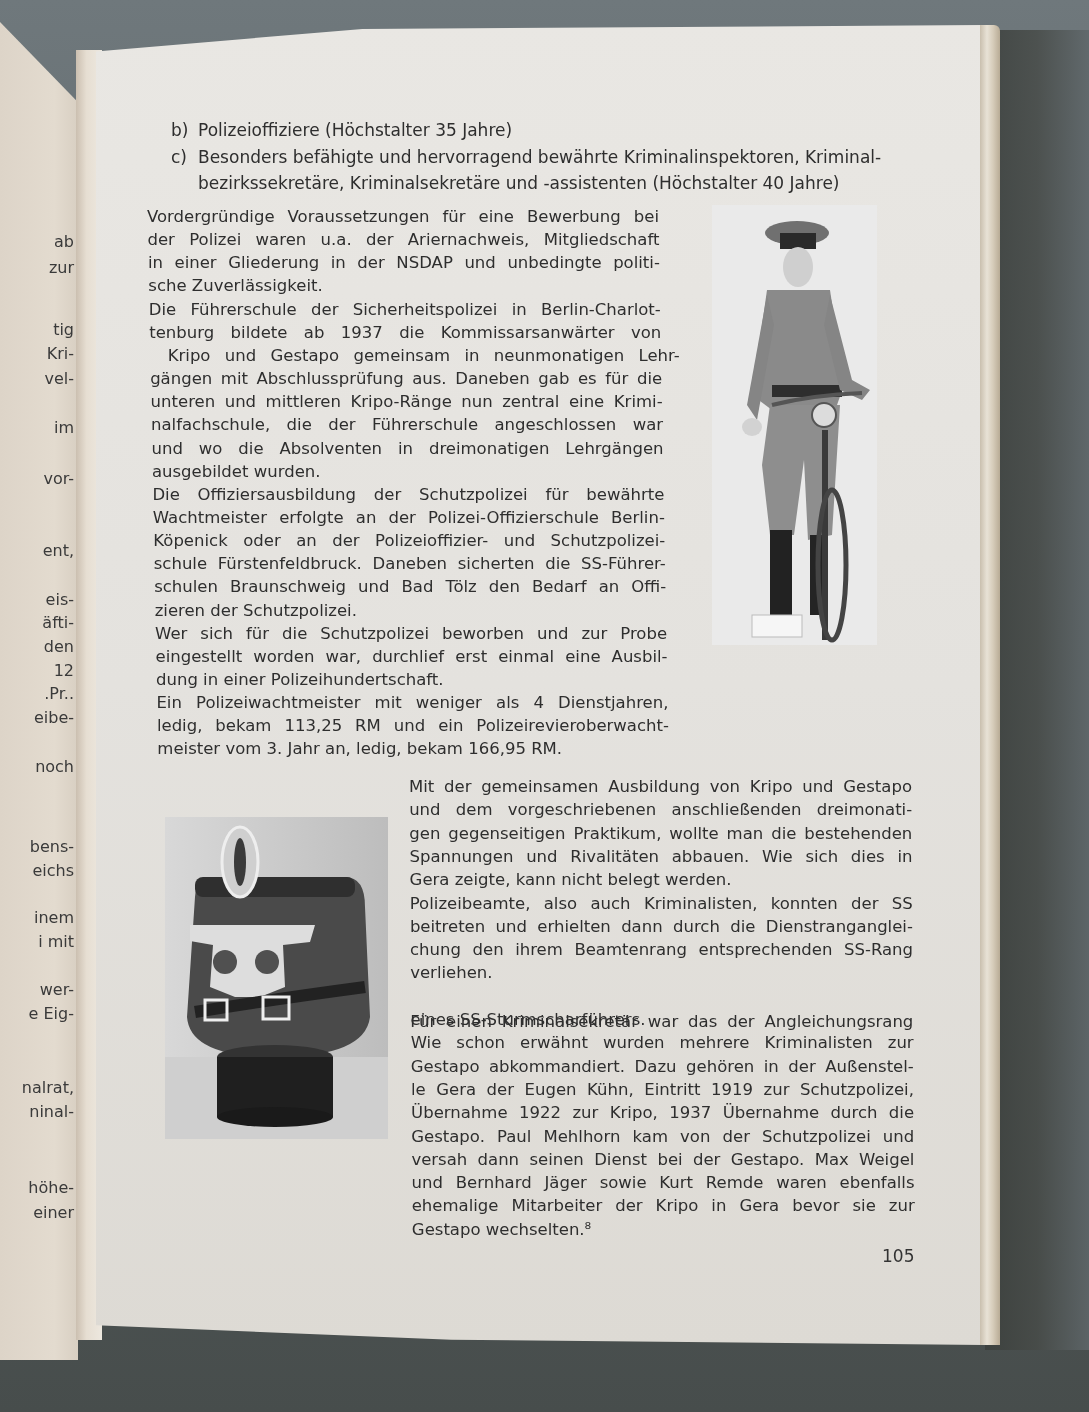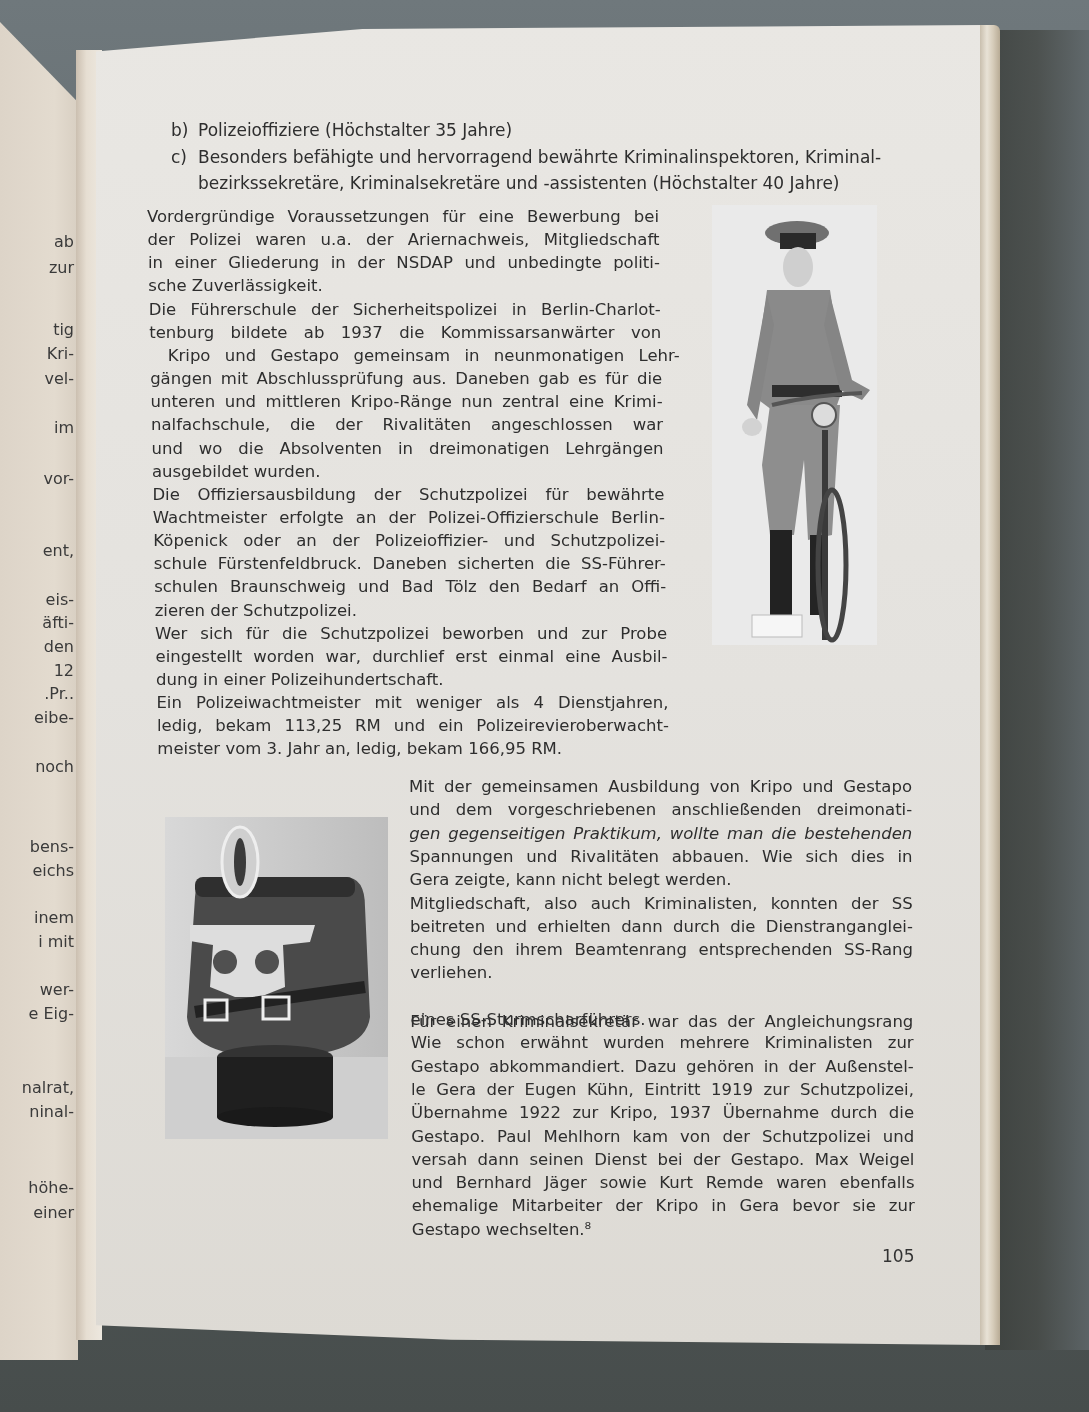--- a/index.html
+++ b/index.html
@@ -106,21 +106,21 @@
   <div id="col-left">
       <div class="para-line justify" style="left: 147px; top: 207px; width: 512px; white-space: normal;">Vordergründige Voraussetzungen für eine Bewerbung bei</div>
       <div class="para-line justify" style="left: 147.45px; top: 230.15px; width: 512px; white-space: normal;">der Polizei waren u.a. der Ariernachweis, Mitgliedschaft</div>
       <div class="para-line justify" style="left: 147.9px; top: 253.3px; width: 512px; white-space: normal;">in einer Gliederung in der NSDAP und unbedingte politi-</div>
       <div class="para-line" style="left: 148.35px; top: 276.45px; width: 512px;">sche Zuverlässigkeit.</div>
       <div class="para-line justify" style="left: 148.8px; top: 299.6px; width: 512px; white-space: normal;">Die Führerschule der Sicherheitspolizei in Berlin-Charlot-</div>
       <div class="para-line justify" style="left: 149.25px; top: 322.75px; width: 512px; white-space: normal;">tenburg bildete ab 1937 die Kommissarsanwärter von</div>
       <div class="para-line justify" style="left: 149.7px; top: 345.9px; width: 512px; white-space: normal; margin-left: 18px;">Kripo und Gestapo gemeinsam in neunmonatigen Lehr-</div>
       <div class="para-line justify" style="left: 150.15px; top: 369.05px; width: 512px; white-space: normal;">gängen mit Abschlussprüfung aus. Daneben gab es für die</div>
       <div class="para-line justify" style="left: 150.6px; top: 392.2px; width: 512px; white-space: normal;">unteren und mittleren Kripo-Ränge nun zentral eine Krimi-</div>
-      <div class="para-line justify" style="left: 151.05px; top: 415.35px; width: 512px; white-space: normal;">nalfachschule, die der Rivalitäten angeschlossen war</div>
+      <div class="para-line justify" style="left: 151.05px; top: 415.35px; width: 512px; white-space: normal;">nalfachschule, die der Führerschule angeschlossen war</div>
       <div class="para-line justify" style="left: 151.5px; top: 438.5px; width: 512px; white-space: normal;">und wo die Absolventen in dreimonatigen Lehrgängen</div>
       <div class="para-line" style="left: 151.95px; top: 461.65px; width: 512px;">ausgebildet wurden.</div>
       <div class="para-line justify" style="left: 152.4px; top: 484.8px; width: 512px; white-space: normal;">Die Offiziersausbildung der Schutzpolizei für bewährte</div>
       <div class="para-line justify" style="left: 152.85px; top: 507.95px; width: 512px; white-space: normal;">Wachtmeister erfolgte an der Polizei-Offizierschule Berlin-</div>
       <div class="para-line justify" style="left: 153.3px; top: 531.1px; width: 512px; white-space: normal;">Köpenick oder an der Polizeioffizier- und Schutzpolizei-</div>
       <div class="para-line justify" style="left: 153.75px; top: 554.25px; width: 512px; white-space: normal;">schule Fürstenfeldbruck. Daneben sicherten die SS-Führer-</div>
       <div class="para-line justify" style="left: 154.2px; top: 577.4px; width: 512px; white-space: normal;">schulen Braunschweig und Bad Tölz den Bedarf an Offi-</div>
       <div class="para-line" style="left: 154.65px; top: 600.55px; width: 512px;">zieren der Schutzpolizei.</div>
       <div class="para-line justify" style="left: 155.1px; top: 623.7px; width: 512px; white-space: normal;">Wer sich für die Schutzpolizei beworben und zur Probe</div>
       <div class="para-line justify" style="left: 155.55px; top: 646.85px; width: 512px; white-space: normal;">eingestellt worden war, durchlief erst einmal eine Ausbil-</div>
@@ -186,24 +186,24 @@
 
       <ellipse cx="110" cy="240" rx="58" ry="12" fill="#333"></ellipse>
       <rect x="52" y="240" width="116" height="60" fill="#1f1f1f"></rect>
       <ellipse cx="110" cy="300" rx="58" ry="10" fill="#1a1a1a"></ellipse>
     </svg>
   </div>
 
   <div id="col-right">
       <div class="para-line justify" style="left: 409px; top: 777px; width: 503px; white-space: normal;">Mit der gemeinsamen Ausbildung von Kripo und Gestapo</div>
       <div class="para-line justify" style="left: 409.15px; top: 800.3px; width: 503px; white-space: normal;">und dem vorgeschriebenen anschließenden dreimonati-</div>
-      <div class="para-line justify" style="left: 409.3px; top: 823.6px; width: 503px; white-space: normal; font-style: italic;">gen gegenseitigen Praktikum, wollte man die bestehenden</div>
+      <div class="para-line justify" style="left: 409.3px; top: 823.6px; width: 503px; white-space: normal;">gen gegenseitigen Praktikum, wollte man die bestehenden</div>
       <div class="para-line justify" style="left: 409.45px; top: 846.9px; width: 503px; white-space: normal;">Spannungen und Rivalitäten abbauen. Wie sich dies in</div>
       <div class="para-line" style="left: 409.6px; top: 870.2px; width: 503px;">Gera zeigte, kann nicht belegt werden.</div>
-      <div class="para-line justify" style="left: 409.75px; top: 893.5px; width: 503px; white-space: normal;">Mitgliedschaft, also auch Kriminalisten, konnten der SS</div>
+      <div class="para-line justify" style="left: 409.75px; top: 893.5px; width: 503px; white-space: normal;">Polizeibeamte, also auch Kriminalisten, konnten der SS</div>
       <div class="para-line justify" style="left: 409.9px; top: 916.8px; width: 503px; white-space: normal;">beitreten und erhielten dann durch die Dienstranganglei-</div>
       <div class="para-line justify" style="left: 410.05px; top: 940.1px; width: 503px; white-space: normal;">chung den ihrem Beamtenrang entsprechenden SS-Rang</div>
       <div class="para-line" style="left: 410.2px; top: 963.4px; width: 503px;">verliehen.</div>
       <div class="para-line justify" style="left: 410.35px; top: 986.7px; width: 503px; white-space: normal; margin-top: 25px;">Für einen Kriminalsekretär war das der Angleichungsrang</div>
       <div class="para-line" style="left: 410.5px; top: 1010px; width: 503px;">eines SS-Sturmscharführers.</div>
       <div class="para-line justify" style="left: 410.65px; top: 1033.3px; width: 503px; white-space: normal;">Wie schon erwähnt wurden mehrere Kriminalisten zur</div>
       <div class="para-line justify" style="left: 410.8px; top: 1056.6px; width: 503px; white-space: normal;">Gestapo abkommandiert. Dazu gehören in der Außenstel-</div>
       <div class="para-line justify" style="left: 410.95px; top: 1079.9px; width: 503px; white-space: normal;">le Gera der Eugen Kühn, Eintritt 1919 zur Schutzpolizei,</div>
       <div class="para-line justify" style="left: 411.1px; top: 1103.2px; width: 503px; white-space: normal;">Übernahme 1922 zur Kripo, 1937 Übernahme durch die</div>
       <div class="para-line justify" style="left: 411.25px; top: 1126.5px; width: 503px; white-space: normal;">Gestapo. Paul Mehlhorn kam von der Schutzpolizei und</div>

